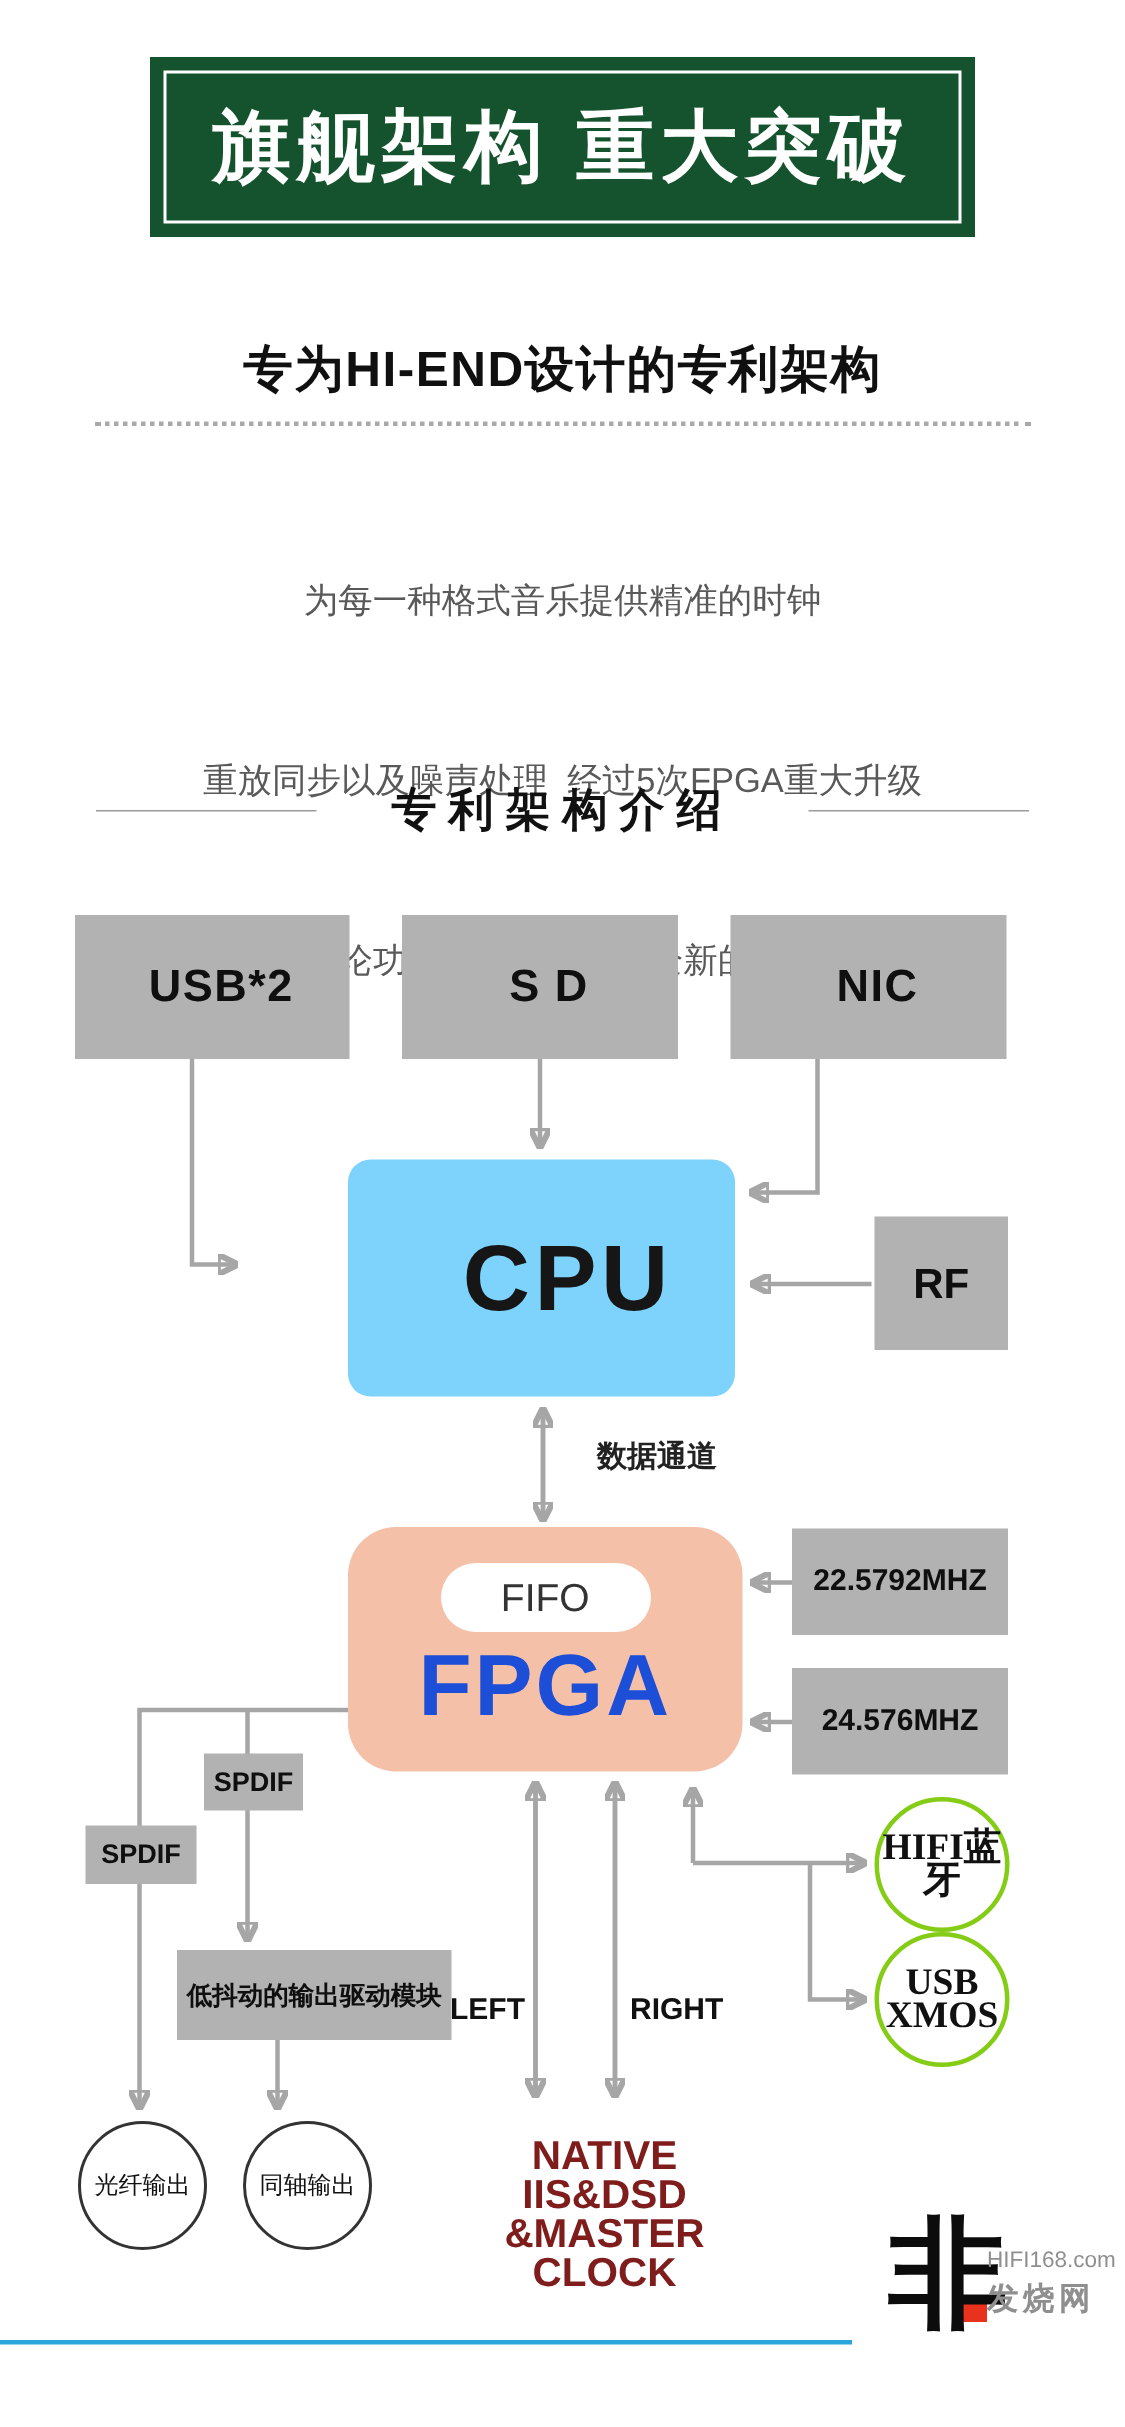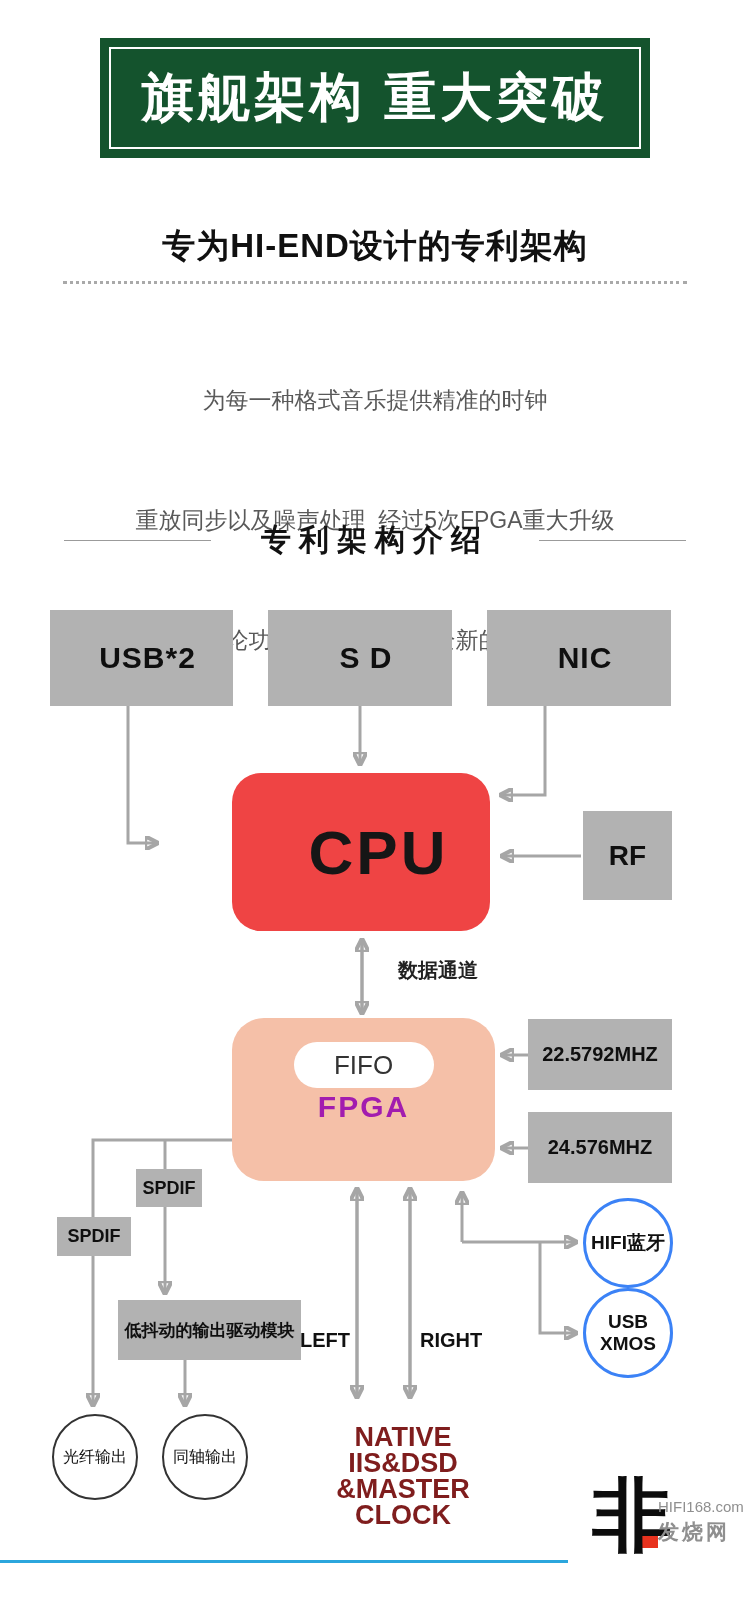--- a/index.html
+++ b/index.html
@@ -20,33 +20,33 @@
   .rule{flex:1;height:1px;background:#9b9b9b;}
   .diagram-title-text{margin:0 26px;font-size:30px;font-weight:bold;color:#111;letter-spacing:8px;}
 
   .gray-box{background:#b2b2b2;display:flex;align-items:center;justify-content:center;font-weight:bold;color:#0f0f0f;}
   .src{font-size:30px;letter-spacing:1px;padding-left:12px;}
   .rf{font-size:28px;}
   .clock{font-size:20px;}
   .spdif{font-size:18px;}
   .driver{font-size:17px;}
 
-  .cpu{left:232px;top:773px;width:258px;height:158px;background:#ef4444;border-radius:29px;display:flex;align-items:center;justify-content:center;font-size:62px;font-weight:bold;color:#161616;letter-spacing:3px;padding-left:35px;}
+  .cpu{left:232px;top:773px;width:258px;height:158px;background:#7dd3fc;border-radius:15px;display:flex;align-items:center;justify-content:center;font-size:62px;font-weight:bold;color:#161616;letter-spacing:3px;padding-left:35px;}
   .data-channel{left:398px;top:957px;font-size:20px;font-weight:bold;color:#222;}
 
   .fpga{left:232px;top:1018px;width:263px;height:163px;background:#f5c0a8;border-radius:32px;display:flex;flex-direction:column;align-items:center;padding-top:24px;}
   .fifo{width:140px;height:46px;background:#fff;border-radius:23px;display:flex;align-items:center;justify-content:center;font-size:26px;color:#333;}
-  .fpga-label{margin-top:2px;font-size:30px;font-weight:bold;color:#a21caf;letter-spacing:2px;}
+  .fpga-label{margin-top:2px;font-size:58px;font-weight:bold;color:#1d4ed8;letter-spacing:2px;}
 
   .side-label{font-size:20px;font-weight:bold;color:#111;}
   .native{left:318px;top:1424px;width:170px;text-align:center;font-size:27px;font-weight:bold;color:#7f1d1d;line-height:26px;}
 
   .circle{background:#fff;border-radius:50%;display:flex;flex-direction:column;align-items:center;justify-content:center;color:#111;text-align:center;}
   .out-circle{border:2px solid #333;font-size:16px;}
-  .right-circle{border:3px solid #3b82f6;font-size:19px;font-weight:bold;line-height:22px;}
+  .right-circle{border:3px solid #84cc16;font-size:25px;font-weight:bold;line-height:22px;font-family:Liberation Serif, serif;}
 
   svg.connectors{left:0;top:0;z-index:1;}
   svg.connectors path{stroke:#a6a6a6;stroke-width:3;fill:none;}
 
   .footer-line{left:0;top:1560px;width:568px;height:3px;background:#2ba6dd;}
   .logo-glyph{left:592px;top:1476px;font-size:80px;font-weight:bold;color:#0c0c0c;line-height:80px;z-index:3;}
   .logo-red{left:640px;top:1530px;width:18px;height:18px;background:#e8321e;z-index:2;}
   .logo-text{left:658px;top:1498px;color:#8f8f8f;z-index:3;}
   .logo-site{font-size:15px;display:block;}
   .logo-name{font-size:21px;font-weight:bold;letter-spacing:3px;display:block;margin-top:3px;}

